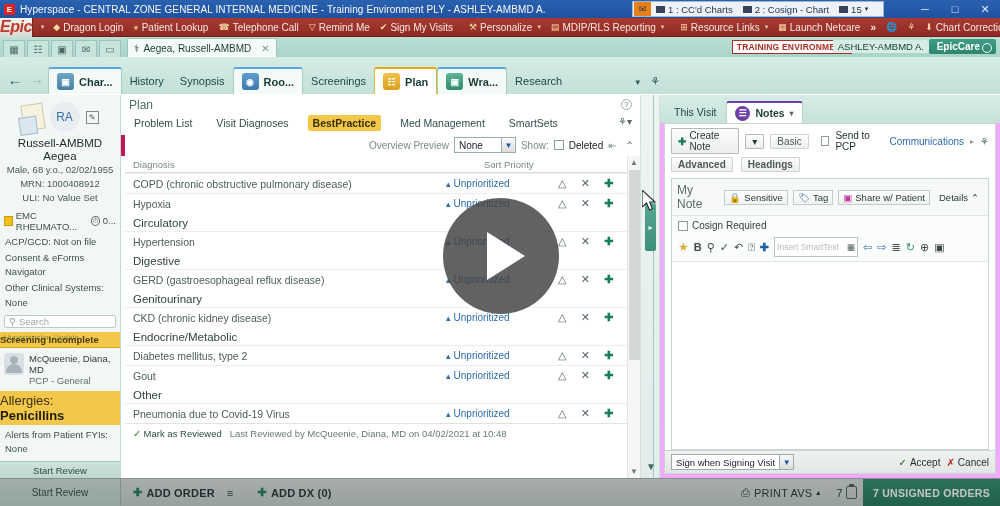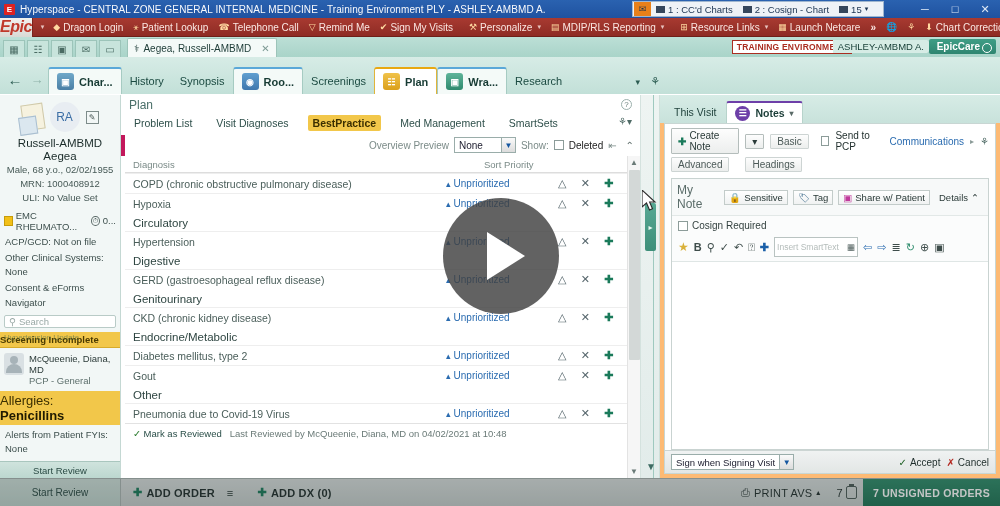--- a/index.html
+++ b/index.html
@@ -199,35 +199,35 @@
   
   .splitter { width: 20px; background: linear-gradient(#eef4f2,#e2ecea); position: relative;
     border-left: 1px solid #d4e2de; border-right: 1px solid #cfe0db; }
   .splitter .handle { position: absolute; left: 4px; top: 108px; width: 11px; height: 48px;
     background: linear-gradient(#57a894,#3d8f79); border-radius: 2px; display:flex;align-items:center;justify-content:center;
     color:#eafaf4; font-size:8px; }
   .splitter .dn { position: absolute; left: 5px; bottom: 6px; color: #3d6b62; font-size: 10px; }
   .splitter .vline { position: absolute; right: 5px; top: 0; bottom: 0; width: 1px; background: #9fc9bf; }
 
   
-  .right { width: 340px; background: #fdba74; display: flex; flex-direction: column; }
+  .right { width: 340px; background: #f0abfc; display: flex; flex-direction: column; }
   .right-tabs { height: 28px; display: flex; align-items: flex-end; gap: 2px;
     background: linear-gradient(#d7ece6, #c8e2db); padding-left: 6px; }
   .rtab { height: 22px; display:flex; align-items:center; gap:5px; padding: 0 8px; font-size: 10.5px;
     color: #1c3e38; border-radius: 3px 3px 0 0; }
   .rtab.active { background:#fff; border: 1px solid #b7d3cb; border-bottom: none; border-top: 2px solid #6d3fa8; font-weight: bold; }
   .rtab .nico { width: 15px; height: 15px; border-radius: 50%; background: #6d3fa8; color: #fff;
     font-size: 9px; display:flex;align-items:center;justify-content:center; }
   .rbody { flex: 1; background: #fff; margin: 0 4px 4px; border: 1px solid #c8d6d3; display: flex; flex-direction: column; }
   .rtoolbar { display: flex; align-items: center; gap: 6px; padding: 4px 6px 2px; position: relative; }
   .btnx { border: 1px solid #b4bdbb; background: linear-gradient(#fdfdfd,#eceeed); font-size: 10px;
     padding: 1px 6px; color: #2a3a38; border-radius: 1px; display:flex;align-items:center;gap:3px;}
   .btnx.flat { border-color: #cdd4d3; color: #4c5a58; }
   .lnk { color: #2b6cb0; font-size: 10px; }
-  .rtoolbar2 { display: flex; align-items: flex-start; gap: 16px; padding: 1px 6px 4px; }
+  .rtoolbar2 { display: flex; align-items: flex-start; gap: 8px; padding: 1px 6px 4px; font-weight: bold; }
   .noteblock { margin: 2px 6px 0; border: 1px solid #c9d3d1; background: #fbfcfc; display:flex; flex-direction:column; flex:1; }
   .nb-head { display: flex; align-items: center; gap: 5px; padding: 4px 5px; background: #f7f9f9;
     border-bottom: 1px solid #e2e8e7; }
   .nb-head .mytitle { flex: 1; font-size: 12px; color: #5a6c69; }
   .chipbtn { border: 1px solid #c3ccca; background: linear-gradient(#fff,#f0f2f2); font-size: 9.5px;
     padding: 1px 4px; display: flex; align-items: center; gap: 3px; color: #2a3a38; }
   .cosign { display: flex; align-items: center; gap: 4px; padding: 4px 6px; font-size: 10px; color: #33413f; }
   .fmtbar { display: flex; align-items: center; gap: 5px; padding: 2px 6px 4px; }
   .fmtbar .g { font-size: 11px; color: #3e4d4b; }
   .fmtbar .star { color: #d9b13a; font-size: 12px; }
@@ -430,22 +430,22 @@
         <div class="pline">ULI: No Value Set</div>
       </div>
 
       <div class="srow">
         <span class="ylw"></span>
         <span>EMC RHEUMATO...</span>
         <span class="clk">⏱</span>
         <span>0...</span>
       </div>
       <div class="side-line">ACP/GCD: Not on file</div>
+      <div class="side-line">Consent &amp; eForms Navigator</div>
       <div class="side-line">Other Clinical Systems: None</div>
-      <div class="side-line">Consent &amp; eForms Navigator</div>
 
       <div class="searchbox">
         <span>⚲</span>
         <span>Search</span>
       </div>
 
       <div class="screenbar">
         <span class="st">Hypertension Update</span>
       </div>
       <div class="screen-inc">Screening Incomplete</div>

